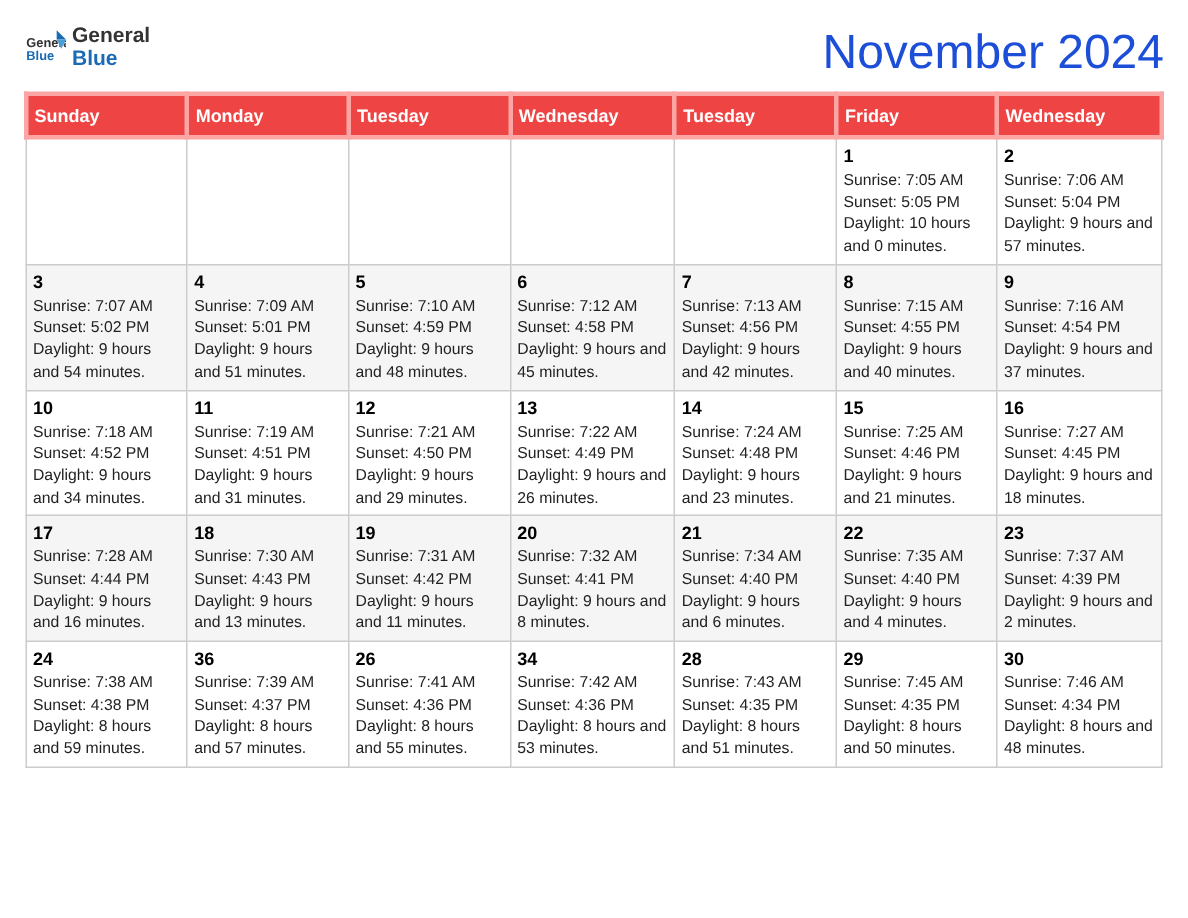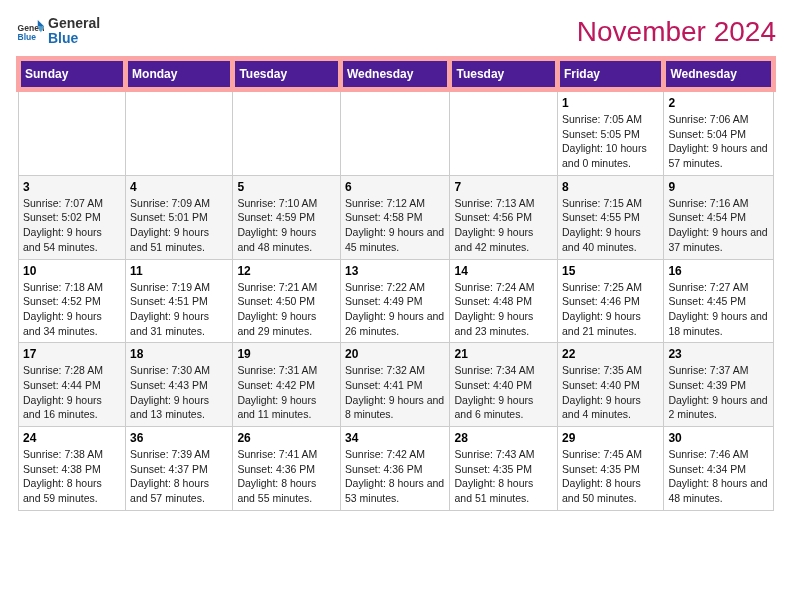--- a/index.html
+++ b/index.html
@@ -22,41 +22,41 @@
       gap: 4px;
     }
     .logo-icon {
       width: 28px;
       height: 28px;
     }
     .title-area {
       text-align: right;
     }
     .month-title {
-      font-size: 28px;
+      font-size: 32px;
       font-weight: normal;
-      color: #be185d;
+      color: #1d4ed8;
     }
     .location-title {
       font-size: 16px;
       color: #555;
     }
     table {
       width: 100%;
       border-collapse: collapse;
       font-size: 11px;
     }
     thead th {
-      background-color: #4c1d95;
+      background-color: #ef4444;
       color: #fff;
       padding: 6px 4px;
       text-align: left;
       font-size: 12px;
       font-weight: bold;
-      border: 5px solid #fca5a5;
+      border: 3px solid #fca5a5;
     }
     tbody td {
       border: 1px solid #ccc;
       vertical-align: top;
       padding: 4px;
       width: 113px;
       min-height: 80px;
       background: #fff;
     }
     tbody tr:nth-child(even) td {

